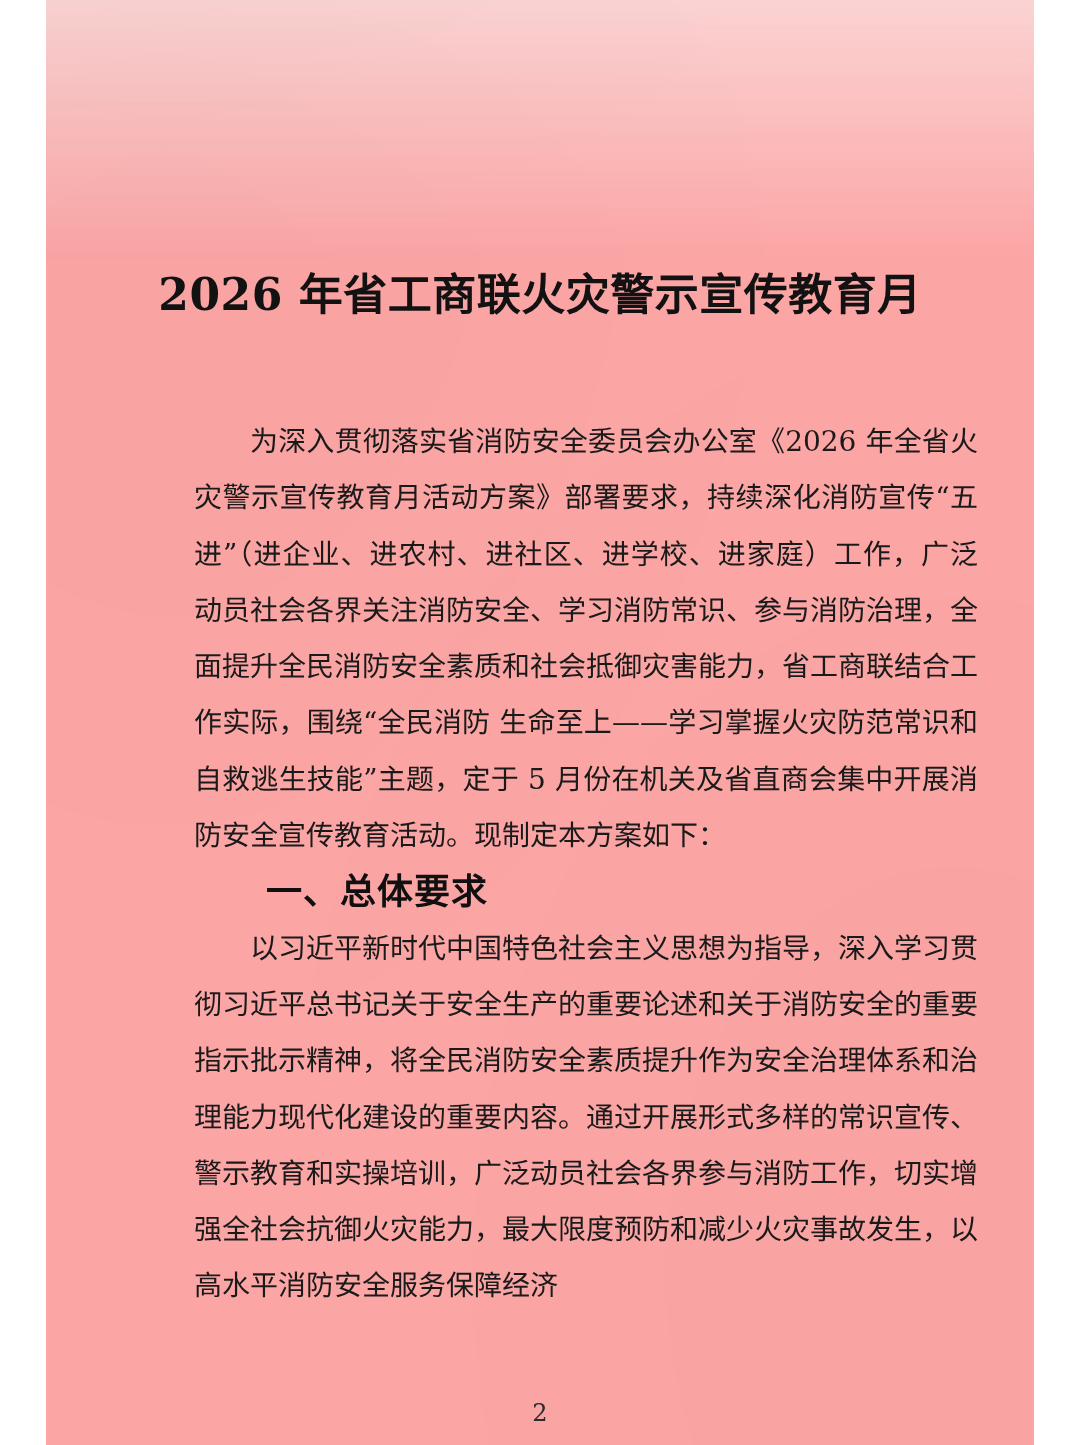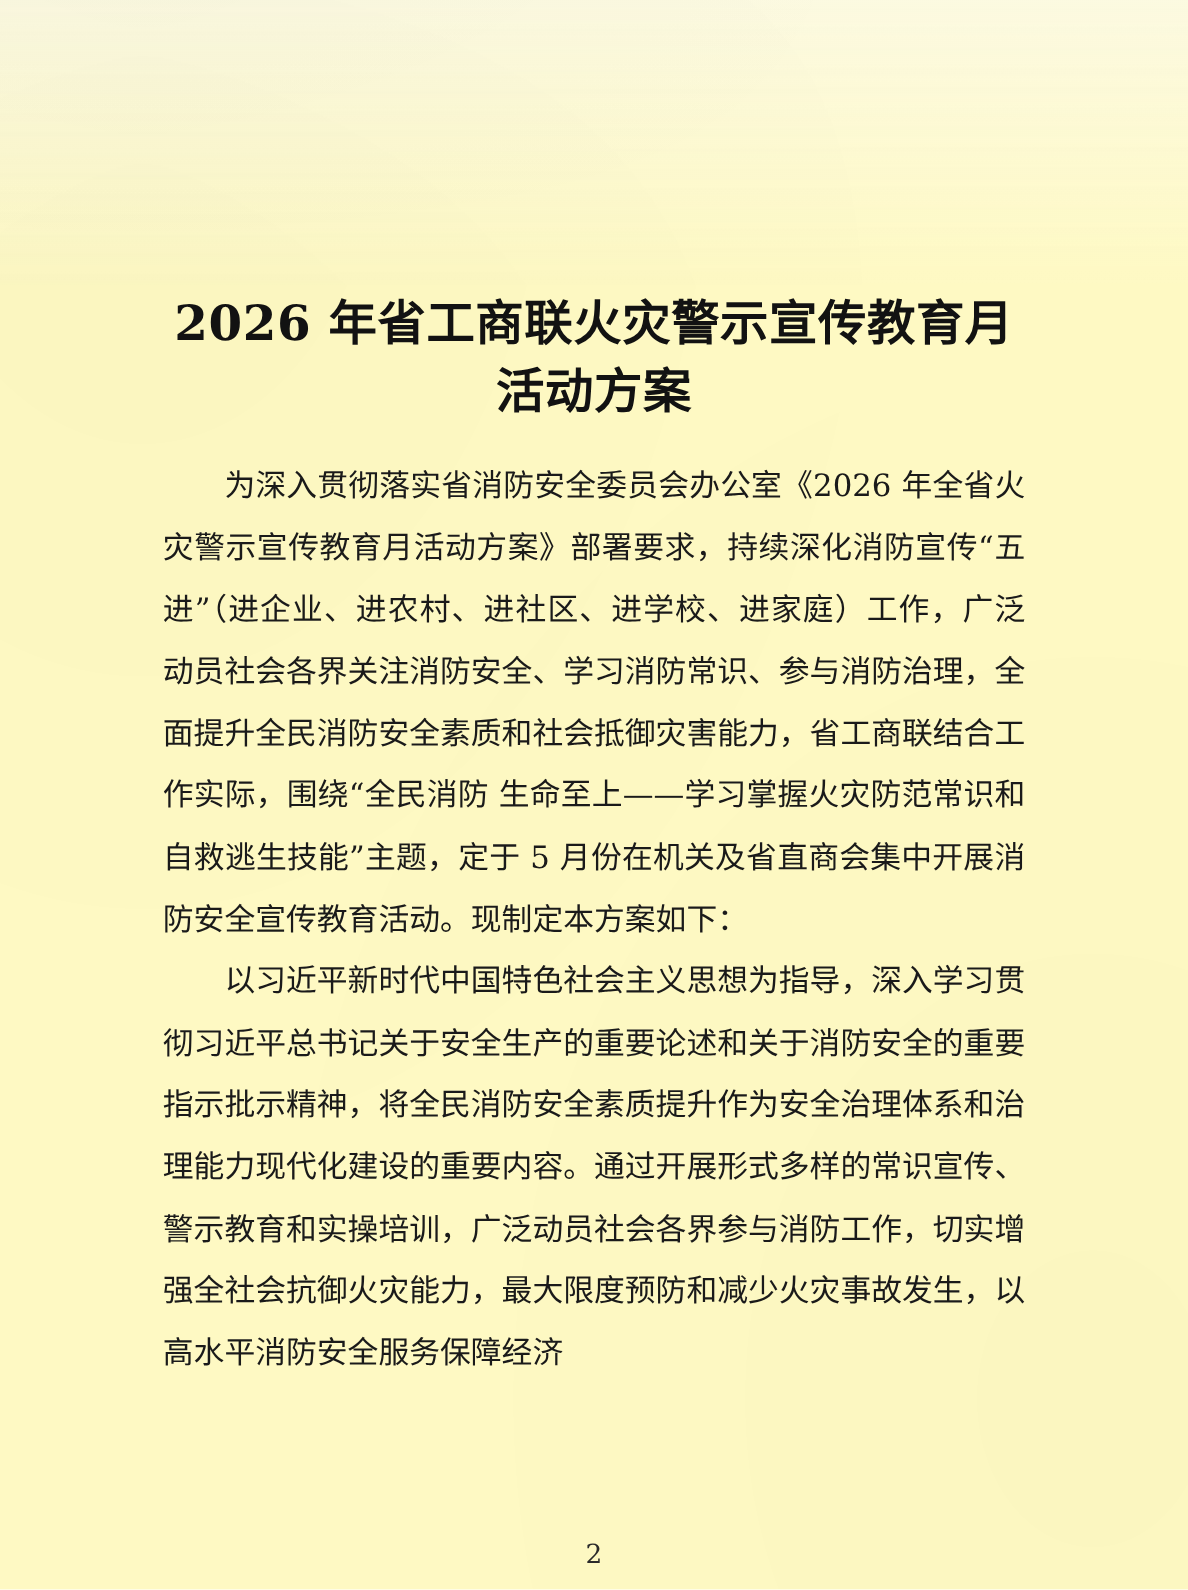--- a/index.html
+++ b/index.html
@@ -4,24 +4,24 @@
 <title>2026 年省工商联火灾警示宣传教育月活动方案</title>
 <style>
   html, body {
     margin: 0;
     padding: 0;
     background: #ffffff;
   }
 
   .page {
     position: relative;
-    width: 1080px;
+    width: 988px;
     height: 1445px;
     margin: 0 auto;
-    background: #fef9c3;
+    background: #fca5a5;
     overflow: hidden;
     font-family: "DejaVu Serif", "Liberation Serif", serif;
     color: #1c1c1c;
     -webkit-font-smoothing: antialiased;
   }
 
   
   .paper-grain {
     position: absolute;
     inset: 0;
@@ -104,27 +104,27 @@
 </style>
 </head>
 <body>
 
 <div class="page">
 
   <div class="paper-grain"></div>
 
   <h1 class="doc-title">
     <span class="title-line title-line-1">2026 年省工商联火灾警示宣传教育月</span>
-    <span class="title-line title-line-2">活动方案</span>
   </h1>
 
   <div class="body-block">
 
     <p class="para indent">为深入贯彻落实省消防安全委员会办公室《2026 年全省火灾警示宣传教育月活动方案》部署要求，持续深化消防宣传“五进”（进企业、进农村、进社区、进学校、进家庭）工作，广泛动员社会各界关注消防安全、学习消防常识、参与消防治理，全面提升全民消防安全素质和社会抵御灾害能力，省工商联结合工作实际，围绕“全民消防 生命至上——学习掌握火灾防范常识和自救逃生技能”主题，定于 5 月份在机关及省直商会集中开展消防安全宣传教育活动。现制定本方案如下：</p>
 
+    <h2 class="section-heading">一、总体要求</h2>
 
     <p class="para indent">以习近平新时代中国特色社会主义思想为指导，深入学习贯彻习近平总书记关于安全生产的重要论述和关于消防安全的重要指示批示精神，将全民消防安全素质提升作为安全治理体系和治理能力现代化建设的重要内容。通过开展形式多样的常识宣传、警示教育和实操培训，广泛动员社会各界参与消防工作，切实增强全社会抗御火灾能力，最大限度预防和减少火灾事故发生，以高水平消防安全服务保障经济</p>
 
   </div>
 
   <div class="page-number">2</div>
 
 </div>
 
 </body></html>

